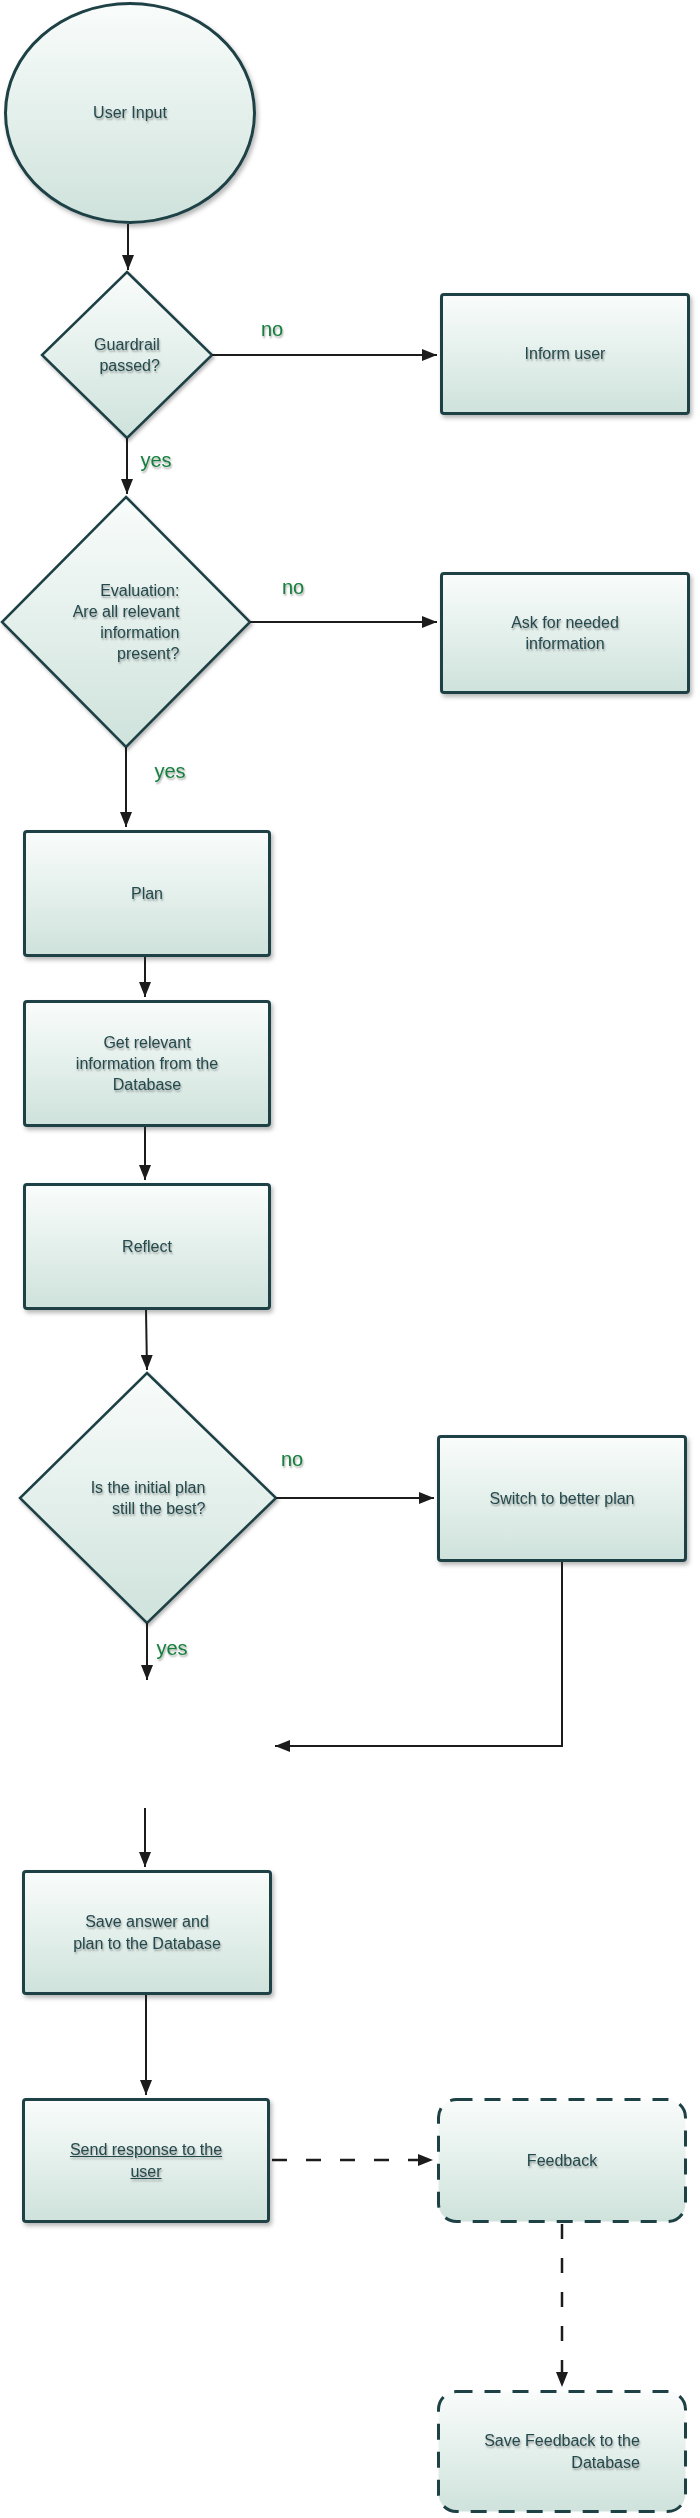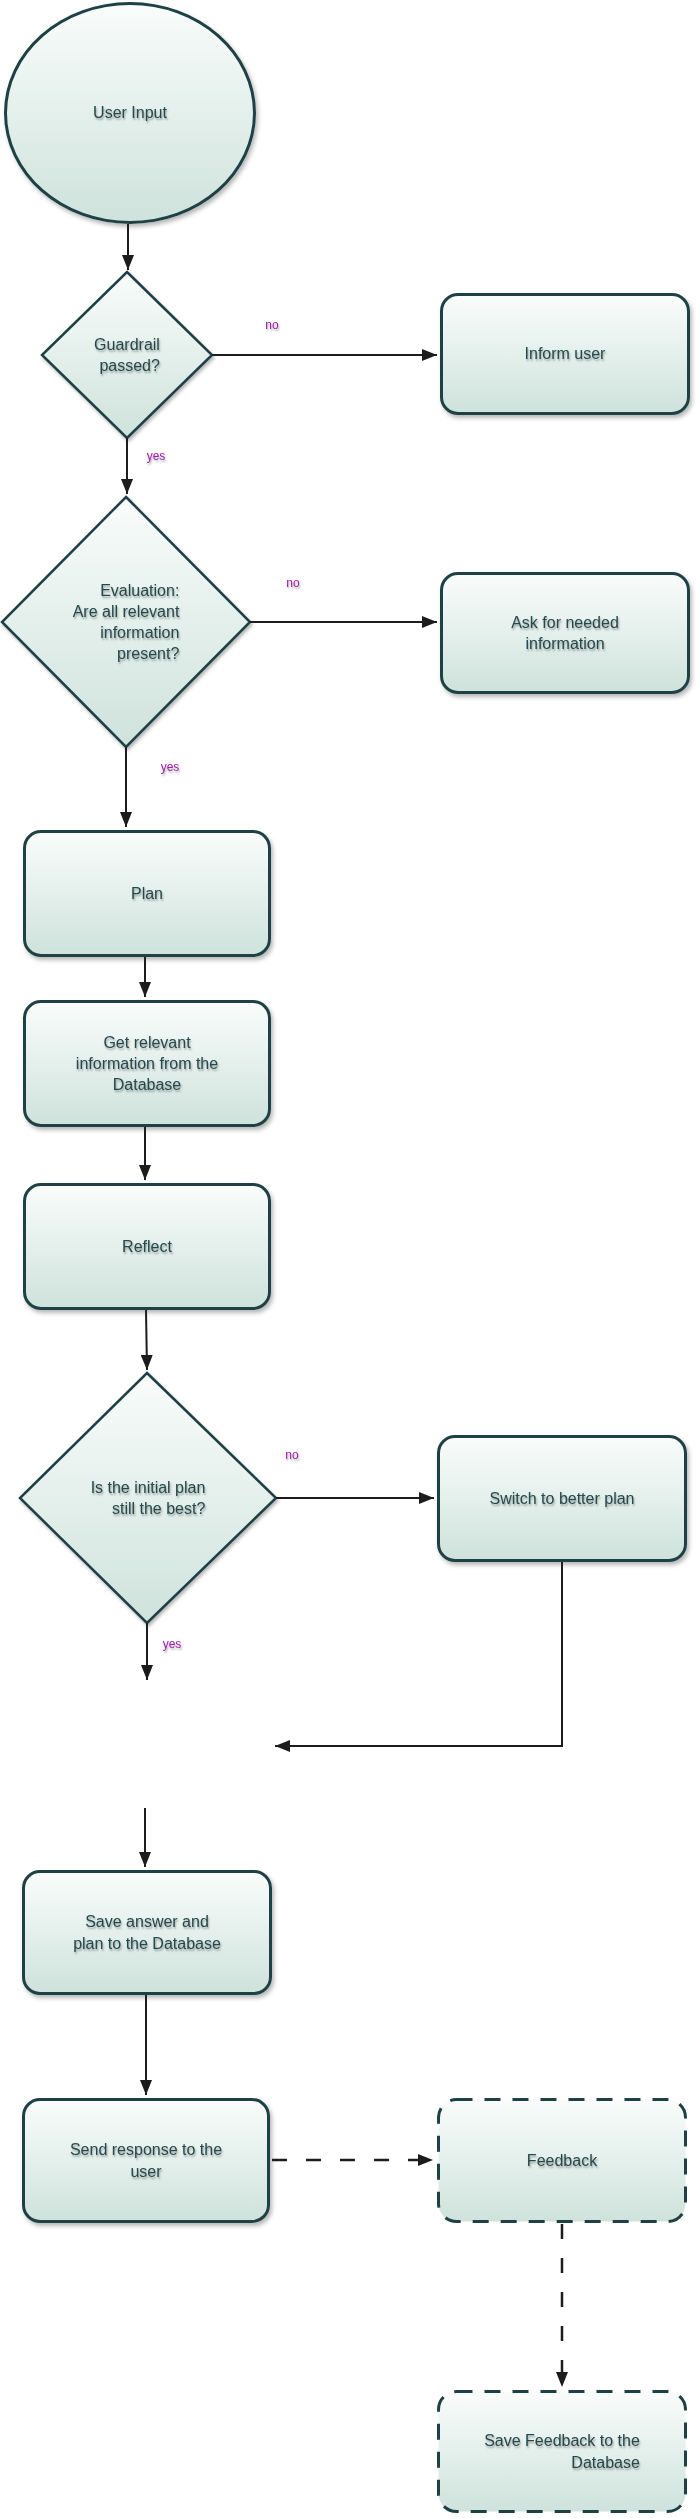--- a/index.html
+++ b/index.html
@@ -3,36 +3,36 @@
 <meta charset="utf-8">
 <style>
   html,body { margin:0; padding:0; background:#ffffff; }
   .canvas {
     position:relative; width:700px; height:2518px; background:#ffffff;
     font-family:"Liberation Sans", sans-serif; overflow:hidden;
   }
   .edges { position:absolute; left:0; top:0; width:700px; height:2518px; }
   .node {
     position:absolute; box-sizing:border-box;
-    border:3px solid #1e4145; border-radius:18px;
+    border:3px solid #1e4145; border-radius:4px;
     background:linear-gradient(180deg,#f9fcfb 0%, #e6f1ed 45%, #cfe2dc 100%);
     box-shadow:2px 3px 4px rgba(50,50,50,.35);
     display:flex; align-items:center; justify-content:center;
     text-align:center; color:#24494c; font-size:16px; line-height:1.32;
     white-space:pre-line;
     text-shadow:1px 2px 2px rgba(70,70,70,.45);
   }
   .ellipse { border-radius:50%;justify-content:center; }
   .dlabel {
     position:absolute; display:flex; align-items:center; justify-content:center;
     text-align:right; color:#24494c; font-size:16px; line-height:1.32;
     white-space:pre-line; text-shadow:1px 2px 2px rgba(70,70,70,.45);
   }
   .elabel {
-    position:absolute; color:#a21caf; font-size:12px; text-align:center;
+    position:absolute; color:#15803d; font-size:20px; text-align:center;
     text-shadow:1px 2px 2px rgba(70,70,70,.45);
   }
 </style>
 </head>
 <body>
 
 <div class="canvas">
 
   <svg class="edges" width="700" height="2518" viewBox="0 0 700 2518" xmlns="http://www.w3.org/2000/svg">
     <defs>
@@ -103,21 +103,21 @@
   <div class="node" style="left:437px; top:1435px; width:250px; height:127px;justify-content:center;">
     <span>Switch to better plan</span>
   </div>
 
 
   <div class="node" style="left:22px; top:1870px; width:250px; height:125px;">
     <span>Save answer and
 plan to the Database</span>
   </div>
 
-  <div class="node" style="left:22px; top:2098px; width:248px; height:125px;">
+  <div class="node" style="left:22px; top:2098px; width:248px; height:125px;text-decoration:underline;">
     <span>Send response to the
 user</span>
   </div>
 
   <div class="dlabel" style="left:47px; top:322px; width:160px; height:66px;">Guardrail
 passed?</div>
 
   <div class="dlabel" style="left:26px; top:540px; width:200px; height:164px;">Evaluation:
 Are all relevant
 information

